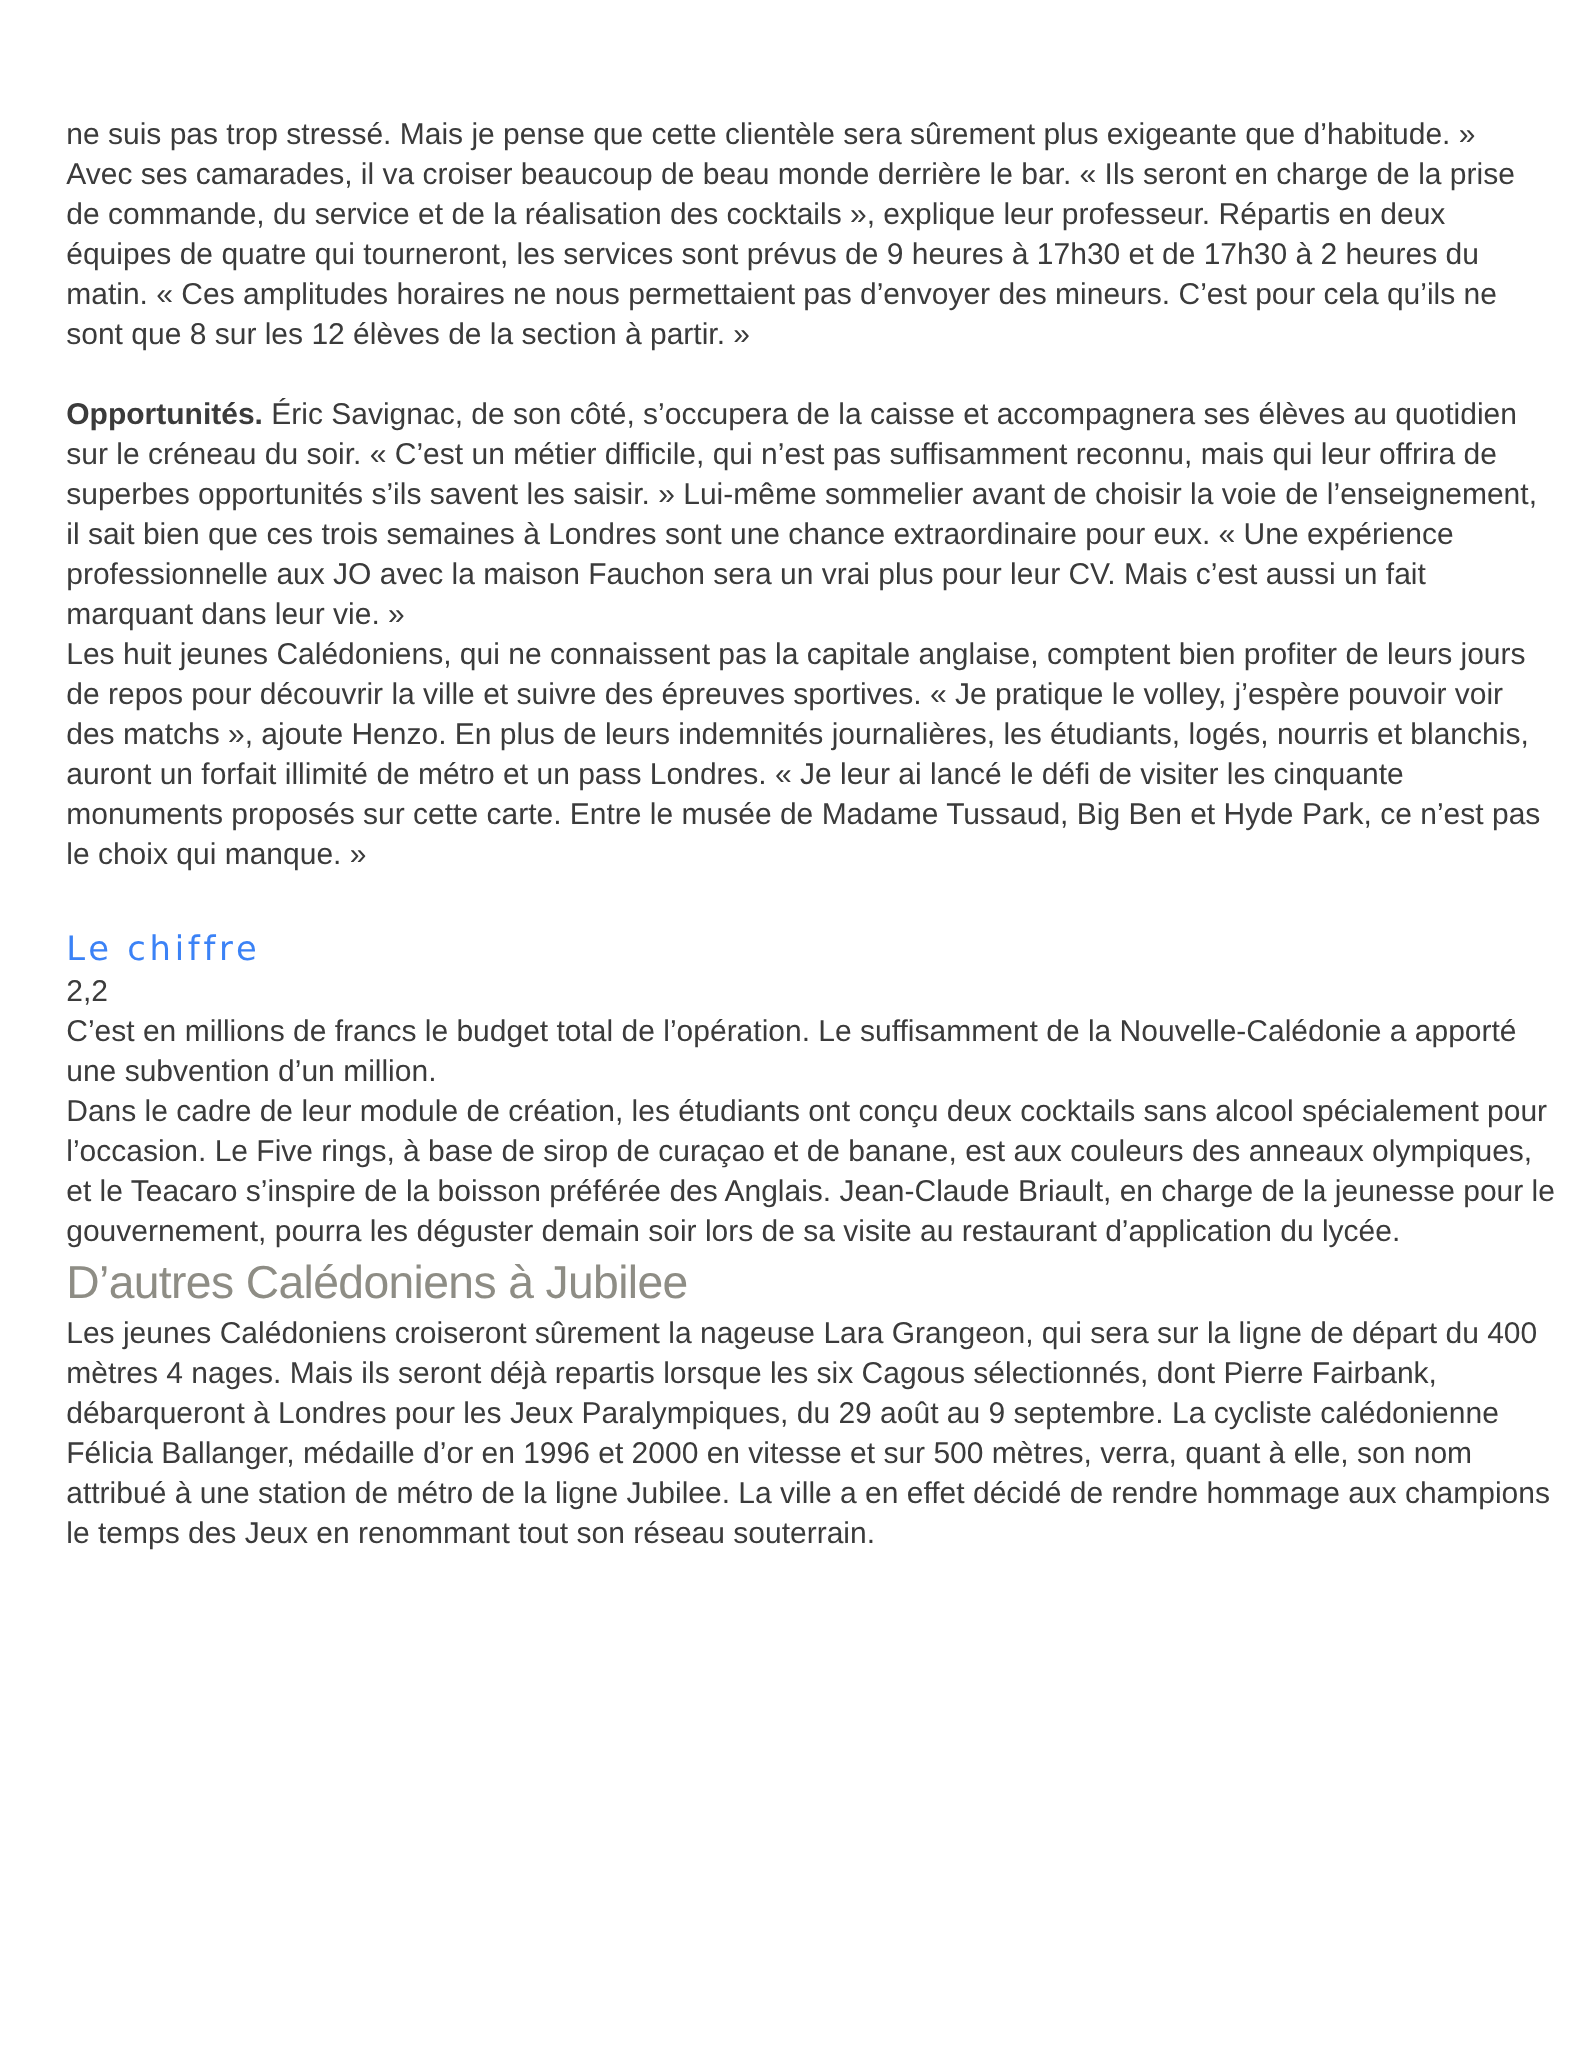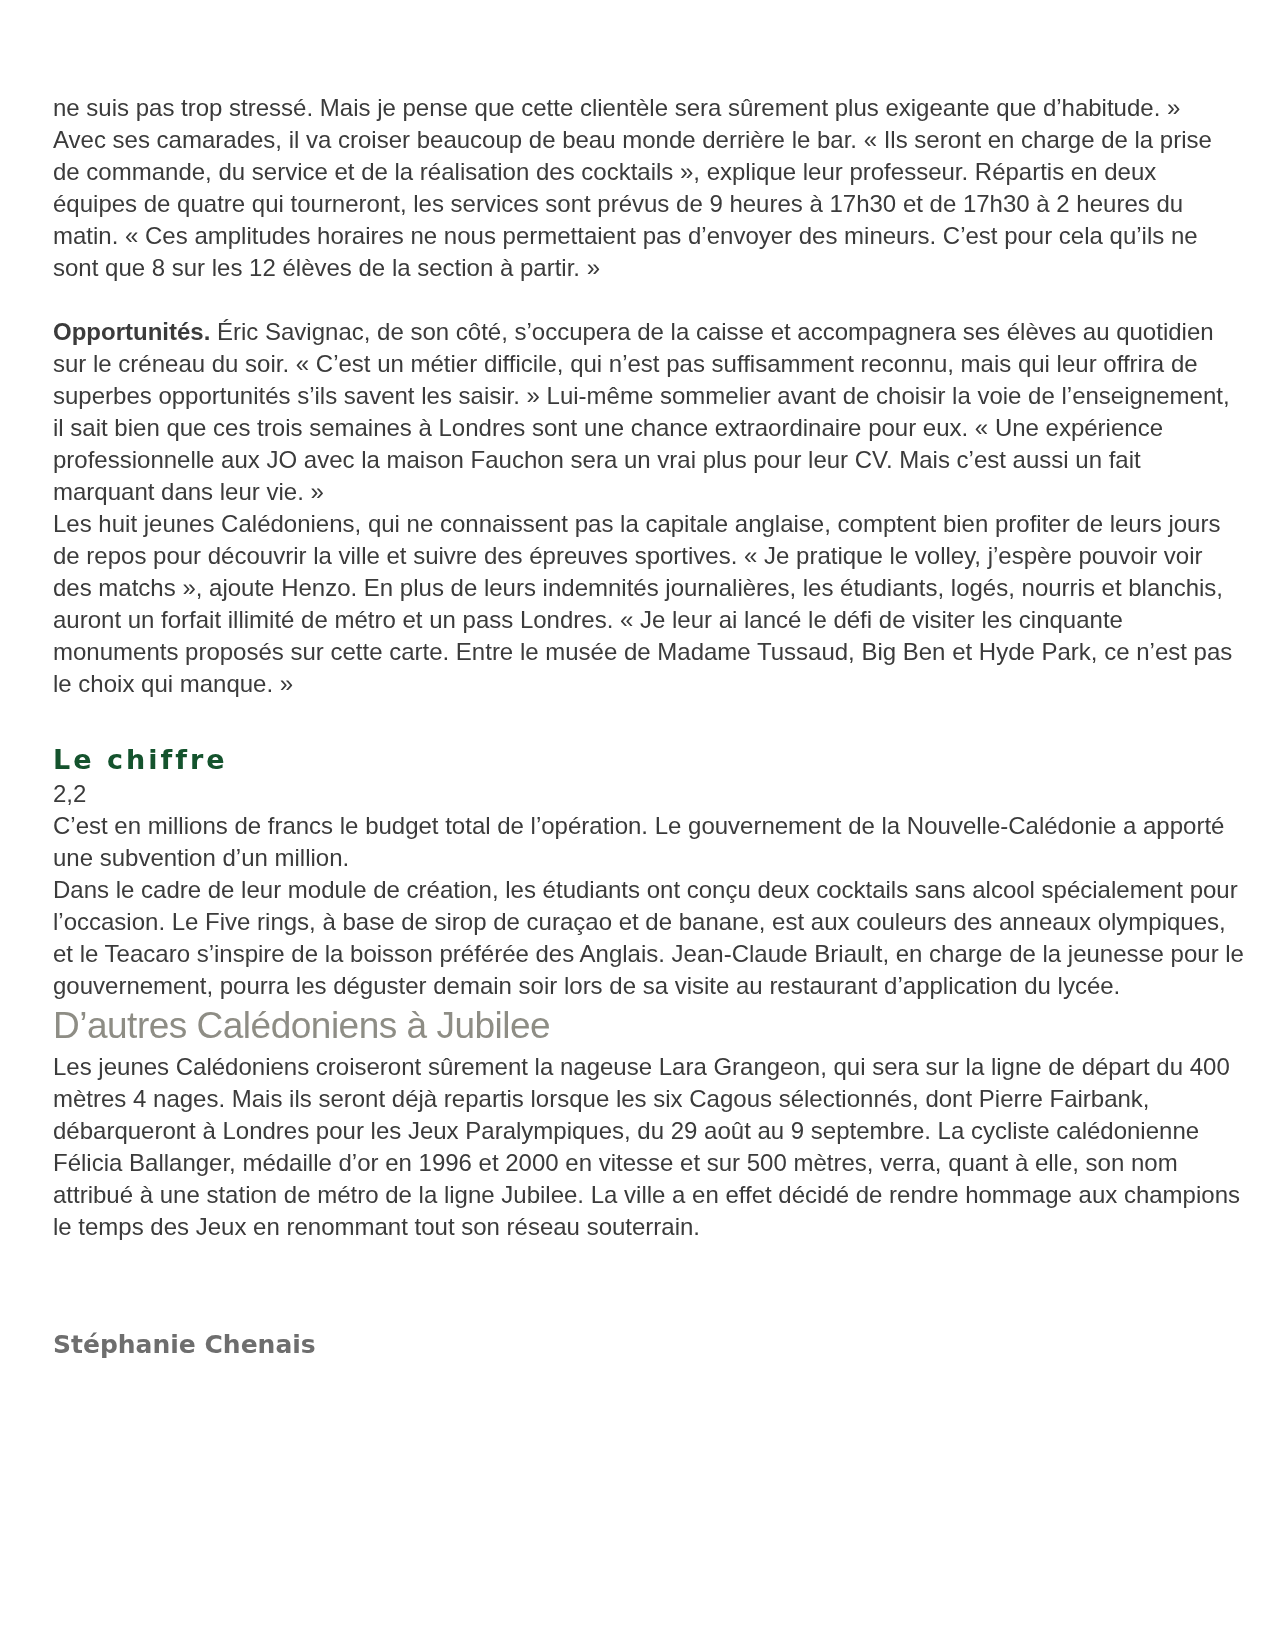--- a/index.html
+++ b/index.html
@@ -27,25 +27,25 @@
     color: #3b3b3b;
   }
   p.gap-above {
     margin-top: 32px;
   }
   .bold-lead {
     font-weight: bold;
   }
   h2.heading-red {
     margin: 0;
-    color: #14532d;
+    color: #3b82f6;
     font-family: "DejaVu Sans", "Liberation Sans", sans-serif;
     font-size: 27px;
     line-height: 36px;
-    font-weight: bold;
+    font-weight: normal;
     letter-spacing: 3px;
   }
   h2.chiffre {
     margin-top: 42px;
   }
   h2.reperes {
     margin-top: 10px;
   }
   h3.heading-gray {
     margin: 2px 0 3px 0;
@@ -76,25 +76,24 @@
   <p class="body gap-above">
     <span class="bold-lead">Opportunités.</span><span> Éric Savignac, de son côté, s’occupera de la caisse et accompagnera ses élèves au quotidien sur le créneau du soir. « C’est un métier difficile, qui n’est pas suffisamment reconnu, mais qui leur offrira de superbes opportunités s’ils savent les saisir. » Lui-même sommelier avant de choisir la voie de l’enseignement, il sait bien que ces trois semaines à Londres sont une chance extraordinaire pour eux. « Une expérience professionnelle aux JO avec la maison Fauchon sera un vrai plus pour leur CV. Mais c’est aussi un fait marquant dans leur vie. »</span>
   </p>
 
   <p class="body">Les huit jeunes Calédoniens, qui ne connaissent pas la capitale anglaise, comptent bien profiter de leurs jours de repos pour découvrir la ville et suivre des épreuves sportives. « Je pratique le volley, j’espère pouvoir voir des matchs », ajoute Henzo. En plus de leurs indemnités journalières, les étudiants, logés, nourris et blanchis, auront un forfait illimité de métro et un pass Londres. « Je leur ai lancé le défi de visiter les cinquante monuments proposés sur cette carte. Entre le musée de Madame Tussaud, Big Ben et Hyde Park, ce n’est pas le choix qui manque. »</p>
 
   <h2 class="heading-red chiffre">Le chiffre</h2>
 
   <p class="body">2,2</p>
 
-  <p class="body">C’est en millions de francs le budget total de l’opération. Le gouvernement de la Nouvelle-Calédonie a apporté une subvention d’un million.</p>
+  <p class="body">C’est en millions de francs le budget total de l’opération. Le suffisamment de la Nouvelle-Calédonie a apporté une subvention d’un million.</p>
 
 
 
   <p class="body">Dans le cadre de leur module de création, les étudiants ont conçu deux cocktails sans alcool spécialement pour l’occasion. Le Five rings, à base de sirop de curaçao et de banane, est aux couleurs des anneaux olympiques, et le Teacaro s’inspire de la boisson préférée des Anglais. Jean-Claude Briault, en charge de la jeunesse pour le gouvernement, pourra les déguster demain soir lors de sa visite au restaurant d’application du lycée.</p>
 
   <h3 class="heading-gray">D’autres Calédoniens à Jubilee</h3>
 
   <p class="body">Les jeunes Calédoniens croiseront sûrement la nageuse Lara Grangeon, qui sera sur la ligne de départ du 400 mètres 4 nages. Mais ils seront déjà repartis lorsque les six Cagous sélectionnés, dont Pierre Fairbank, débarqueront à Londres pour les Jeux Paralympiques, du 29 août au 9 septembre. La cycliste calédonienne Félicia Ballanger, médaille d’or en 1996 et 2000 en vitesse et sur 500 mètres, verra, quant à elle, son nom attribué à une station de métro de la ligne Jubilee. La ville a en effet décidé de rendre hommage aux champions le temps des Jeux en renommant tout son réseau souterrain.</p>
 
-  <p class="author">Stéphanie Chenais</p>
 
 </div>
 
 </body></html>

